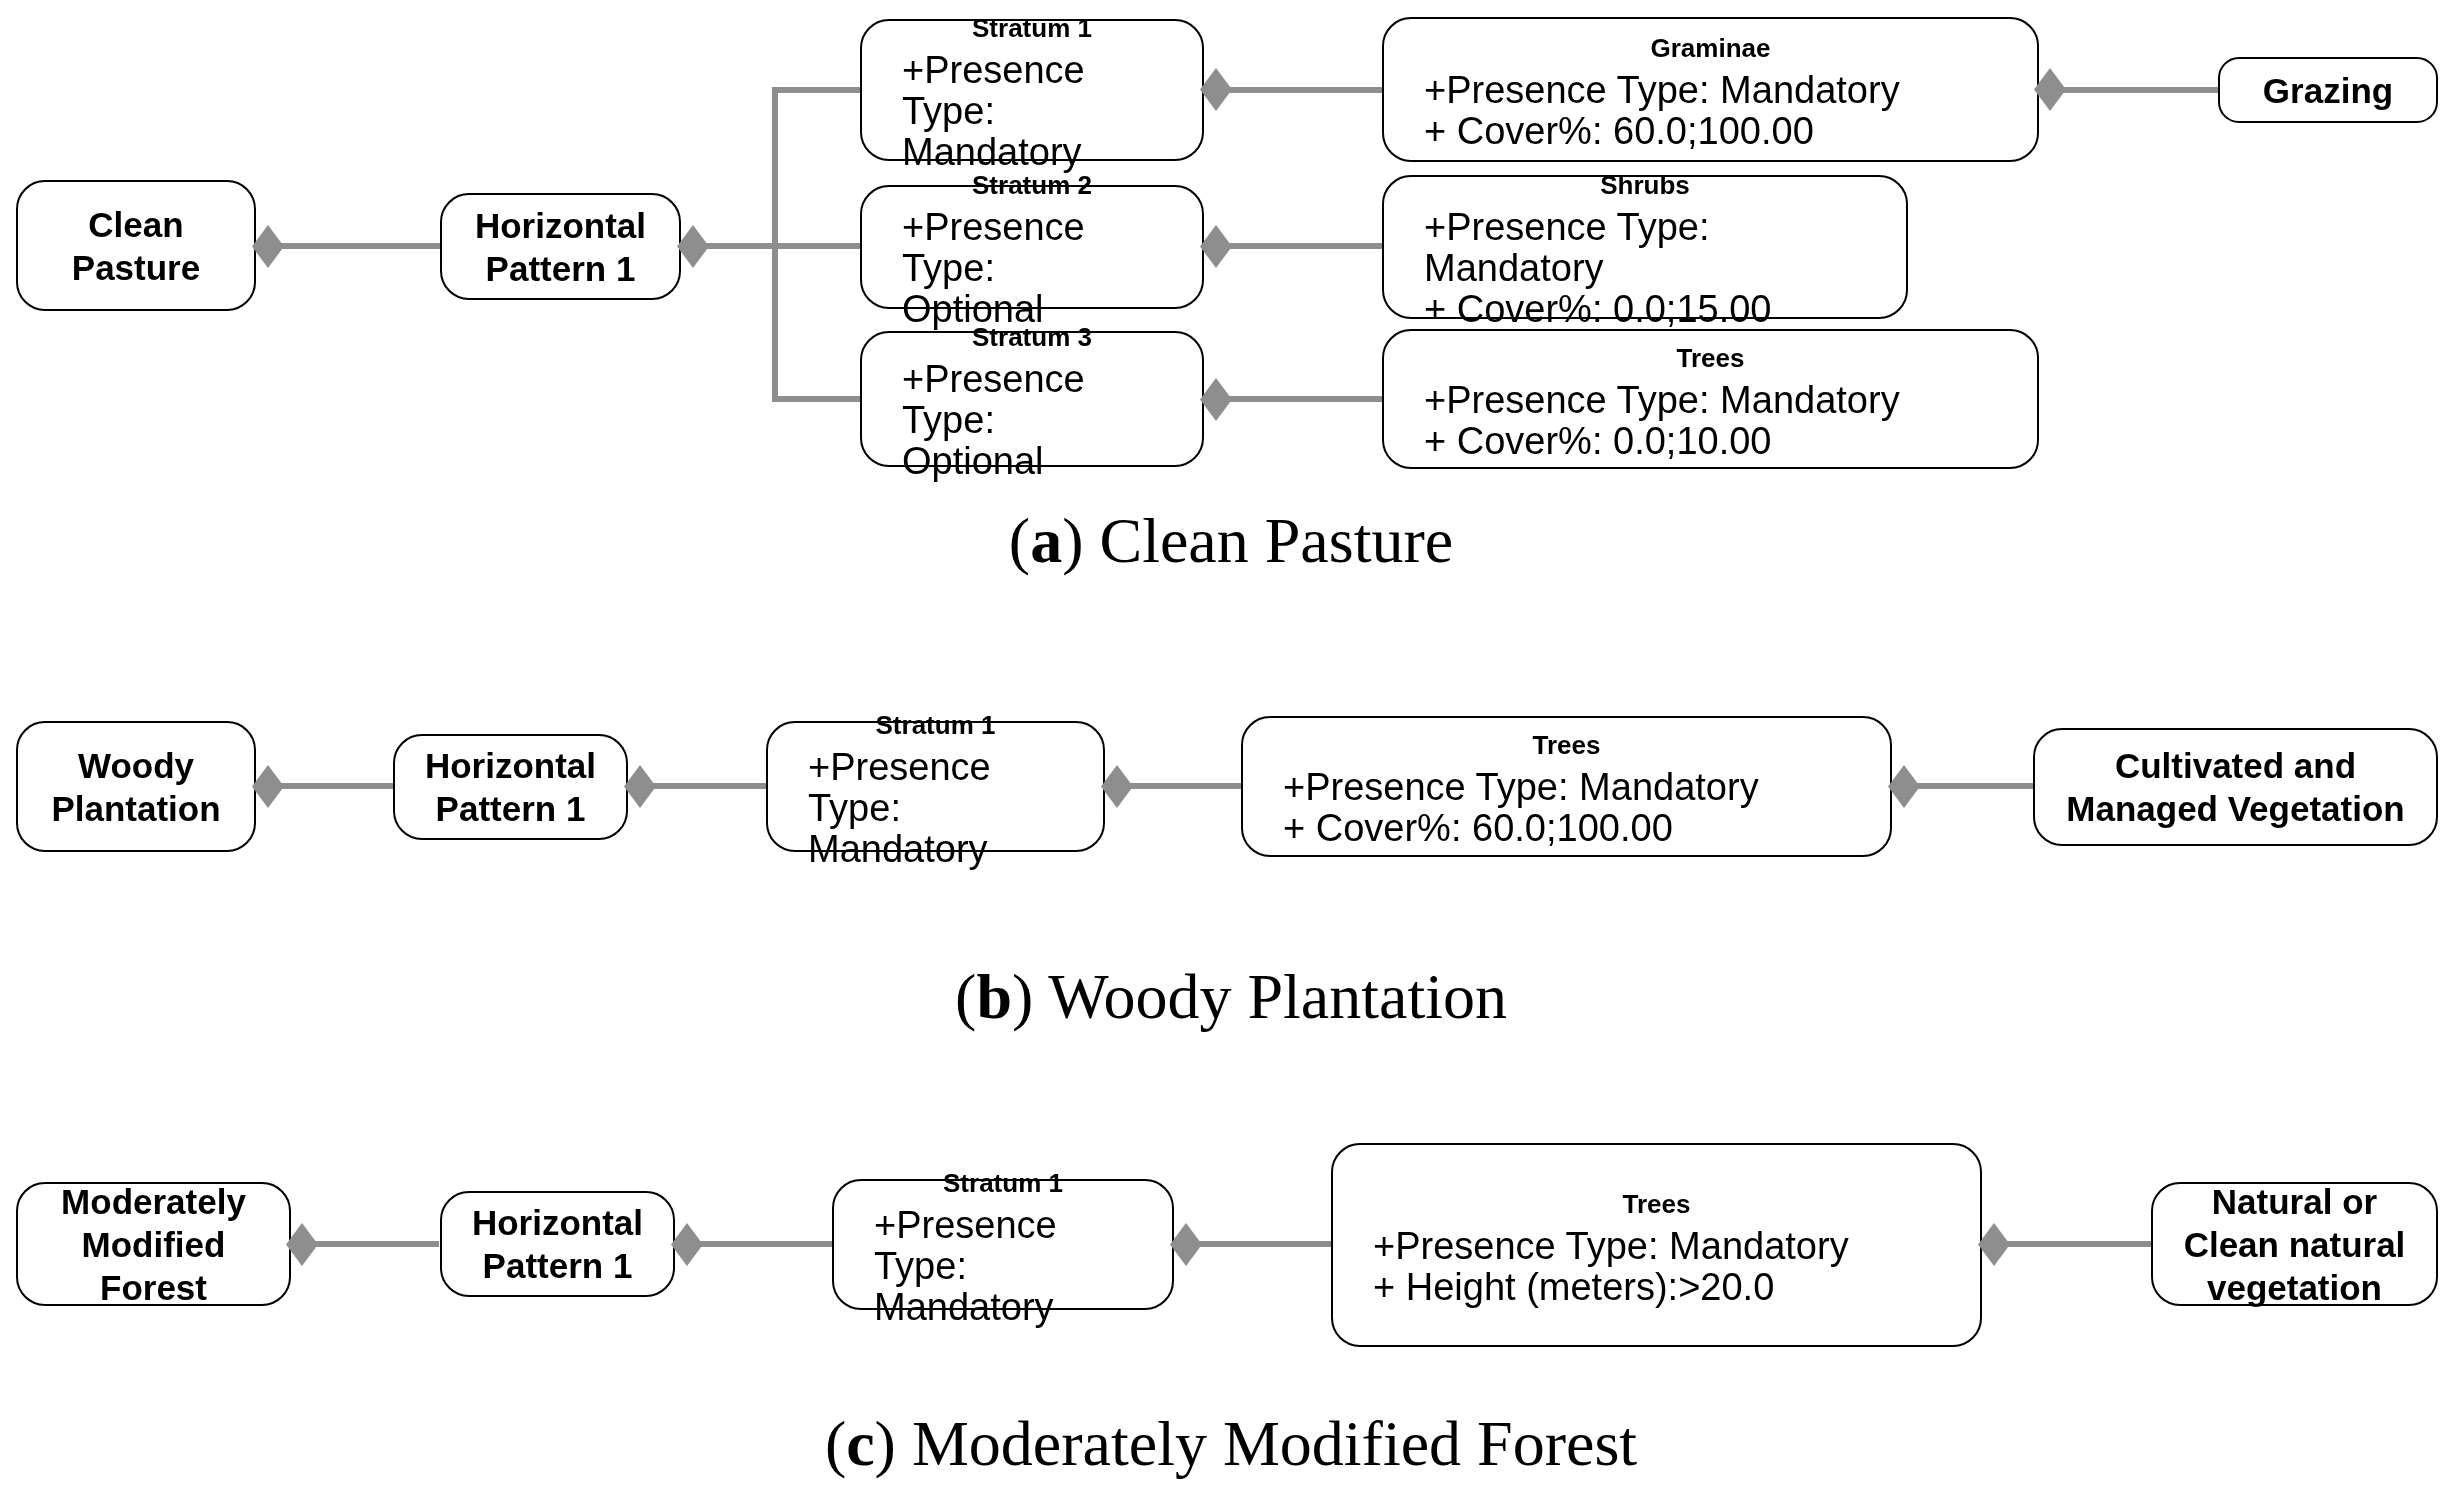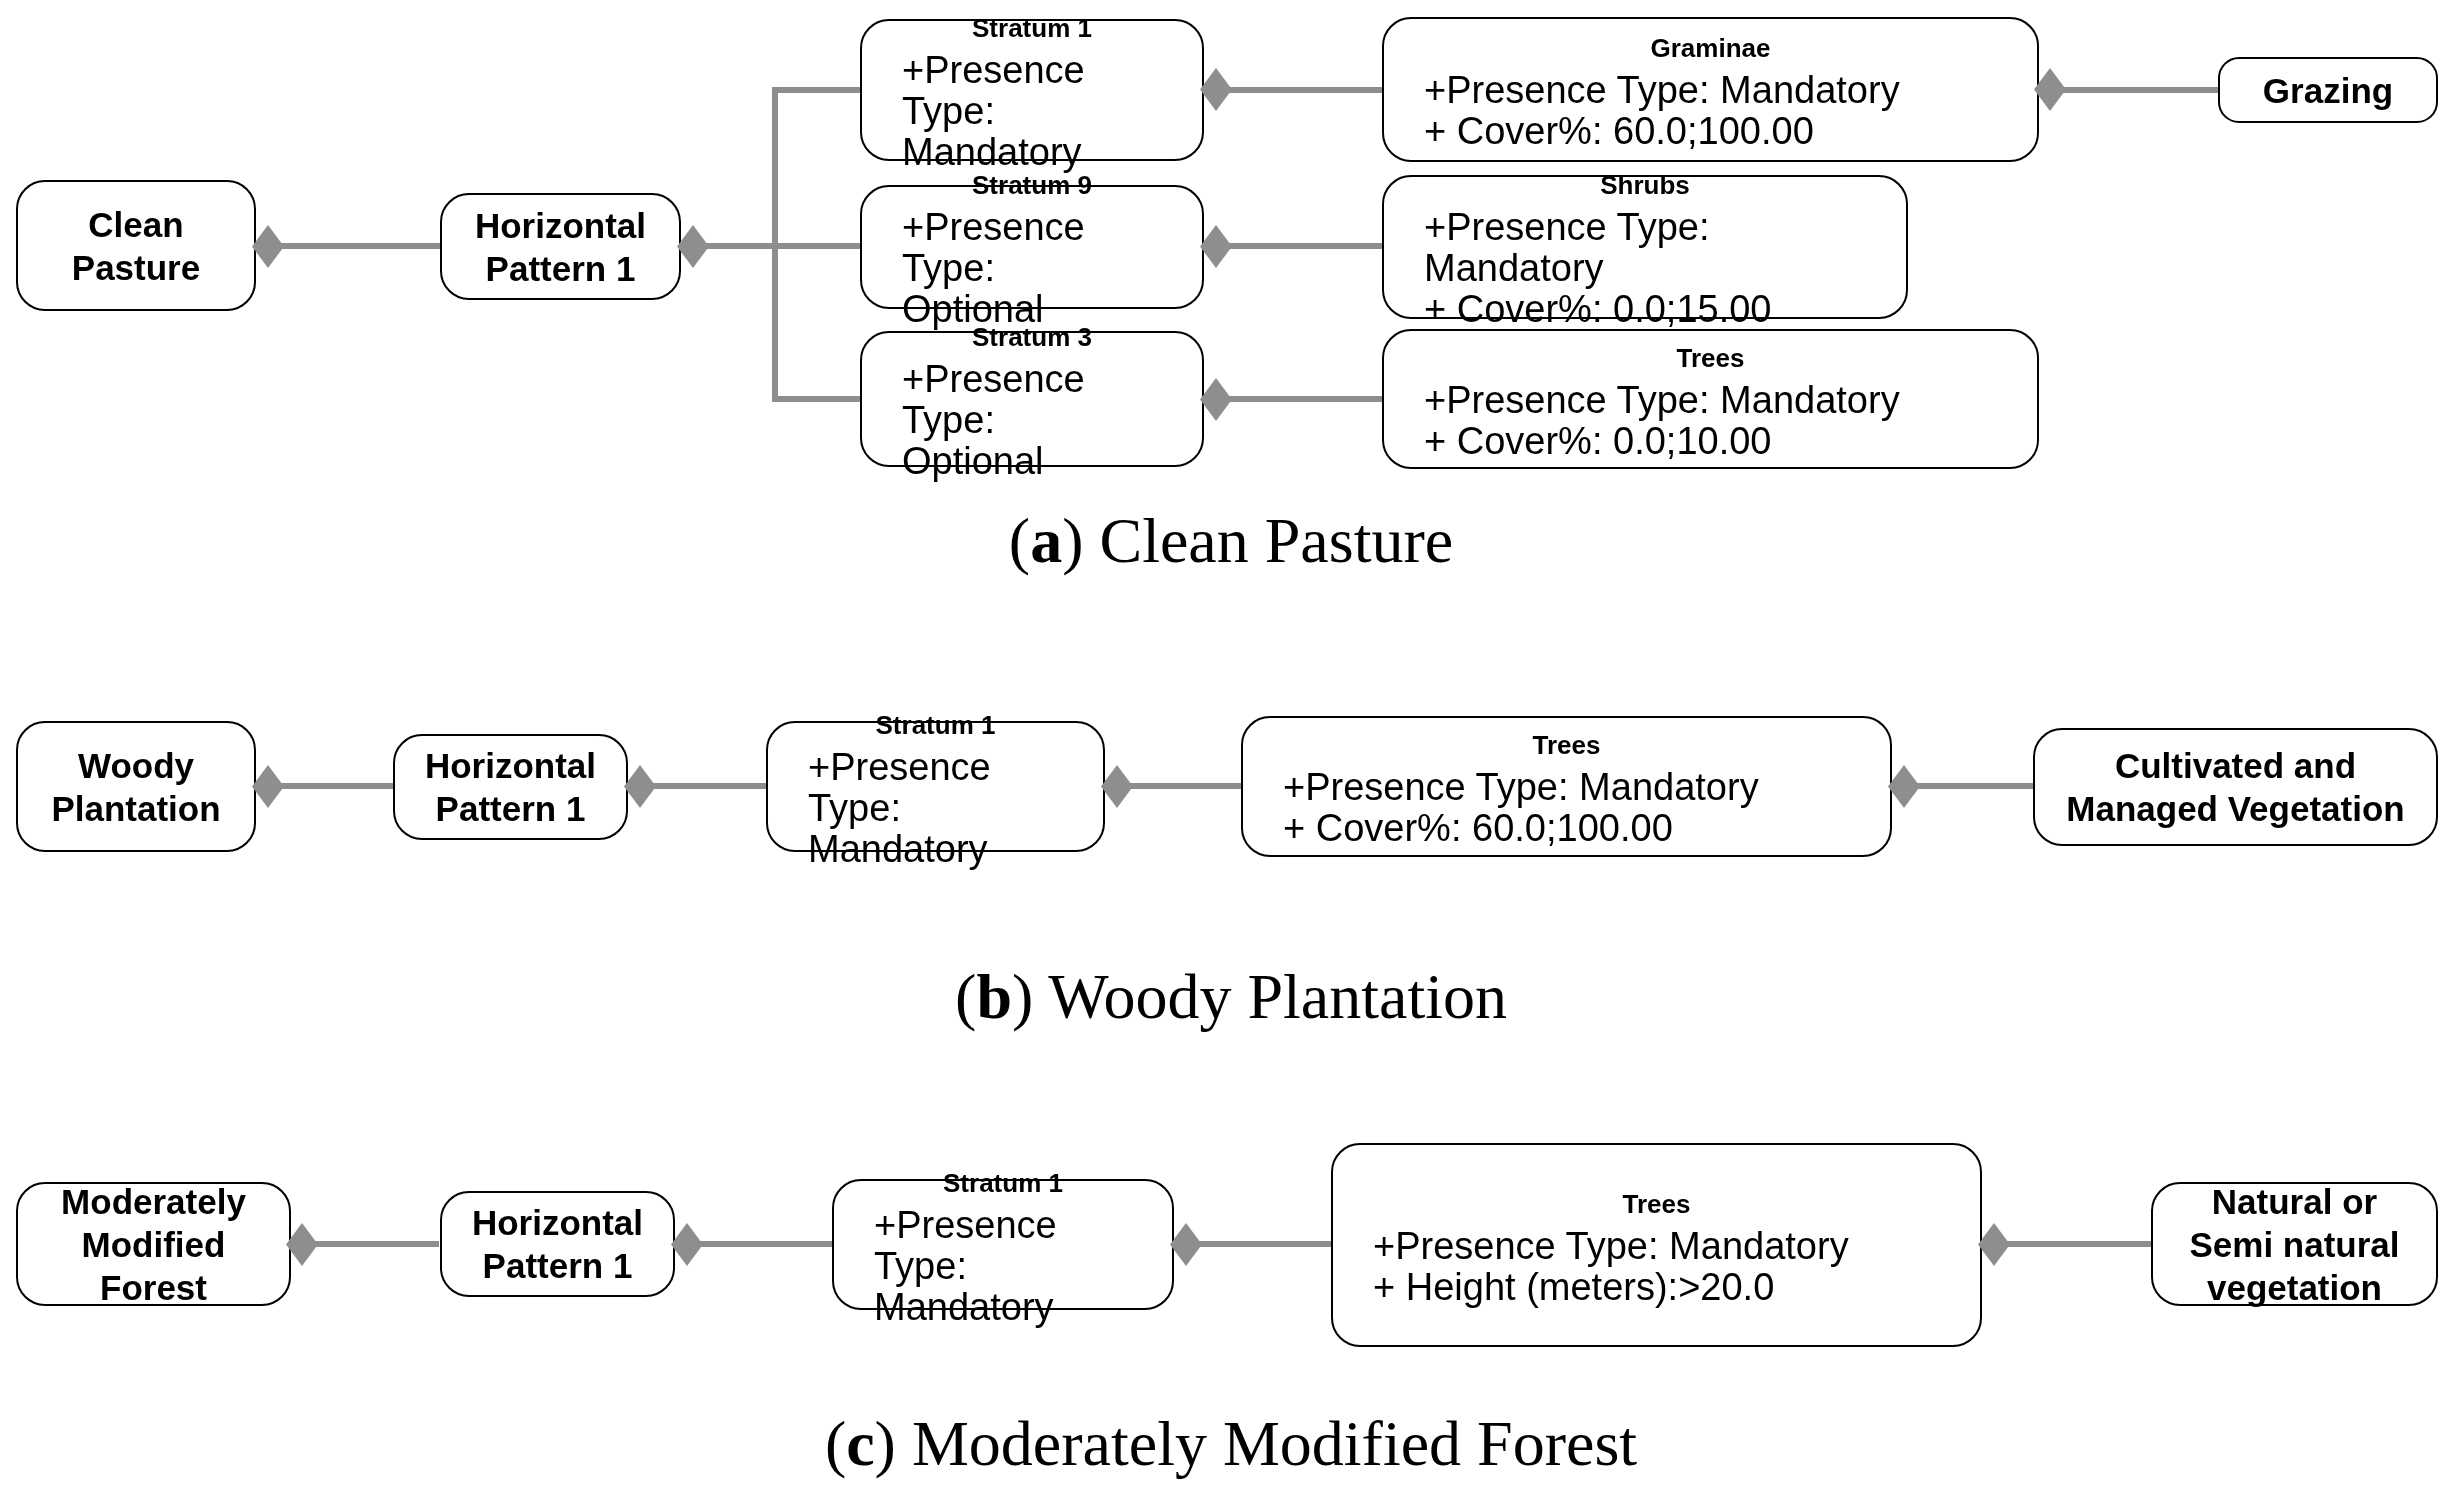--- a/index.html
+++ b/index.html
@@ -106,21 +106,21 @@
       <div class="center-label">Horizontal Pattern 1</div>
     </div>
 
     <div class="box stratum" style="left:860px;top:18.7px;width:344px;height:142px;">
       <div class="node-title">Stratum 1</div>
       <div class="attr-line">+Presence Type:</div>
       <div class="attr-line">Mandatory</div>
     </div>
 
     <div class="box stratum" style="left:860px;top:185px;width:344px;height:124px;">
-      <div class="node-title">Stratum 9</div>
+      <div class="node-title">Stratum 2</div>
       <div class="attr-line">+Presence Type:</div>
       <div class="attr-line">Optional</div>
     </div>
 
     <div class="box stratum" style="left:860px;top:331px;width:344px;height:136px;">
       <div class="node-title">Stratum 3</div>
       <div class="attr-line">+Presence Type:</div>
       <div class="attr-line">Optional</div>
     </div>
 
@@ -224,21 +224,21 @@
       <div class="attr-line">Mandatory</div>
     </div>
 
     <div class="box" style="left:1331px;top:1143px;width:651px;height:204px;">
       <div class="node-title">Trees</div>
       <div class="attr-line">+Presence Type: Mandatory</div>
       <div class="attr-line">+ Height (meters):&gt;20.0</div>
     </div>
 
     <div class="box" style="left:2151px;top:1182px;width:287px;height:124px;">
-      <div class="center-label">Natural or Semi natural vegetation</div>
+      <div class="center-label">Natural or Clean natural vegetation</div>
     </div>
 
     <div class="caption" style="top:1416px;">
       <span><span>(</span><span class="marker-letter">c</span><span>)</span></span>
       <span>Moderately Modified Forest</span>
     </div>
   </div>
 
 </div>
 

